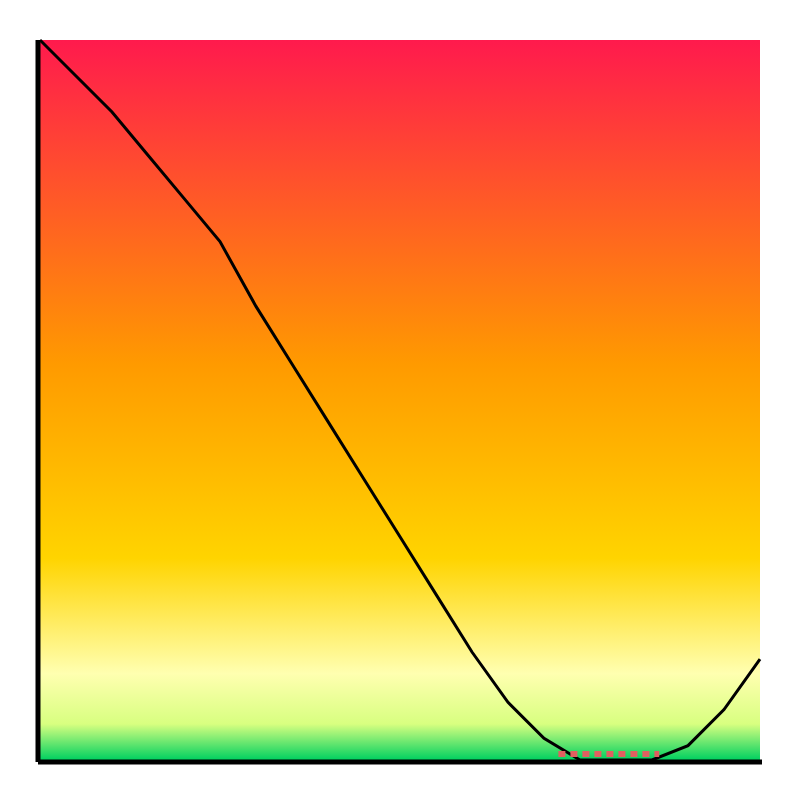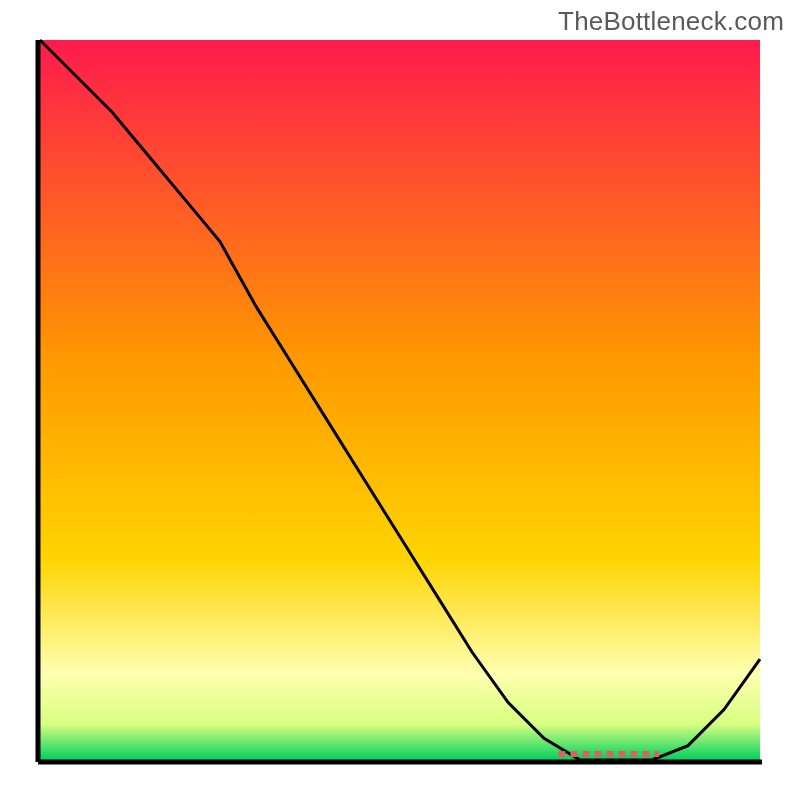--- a/index.html
+++ b/index.html
@@ -65,14 +65,13 @@
 
   <rect id="plot-bg" fill="url(#bgGrad)" x="40" y="40" width="720" height="720"></rect>
 
   <path id="axes" class="axis-line" d="M 38 40 V 762 M 38 762 H 762"></path>
 
   <path id="curve" class="curve" d="M 40.0 40.0 L 76.0 76.0 L 112.0 112.0 L 148.0 155.2 L 184.0 198.4 L 220.0 241.6 L 256.0 306.4 L 292.0 364.0 L 328.0 421.6 L 364.0 479.2 L 400.0 536.8 L 436.0 594.4 L 472.0 652.0 L 508.0 702.4 L 544.0 738.4 L 580.0 760.0 L 616.0 760.0 L 652.0 760.0 L 688.0 745.6 L 724.0 709.6 L 760.0 659.2"></path>
 
   <line id="opt" class="optimal-dash" x1="558.4" x2="659.2" y1="754" y2="754"></line>
 </svg>
 
-<div class="watermark">TheBottleneck.com</div>
 </div>
 
 </body></html>

